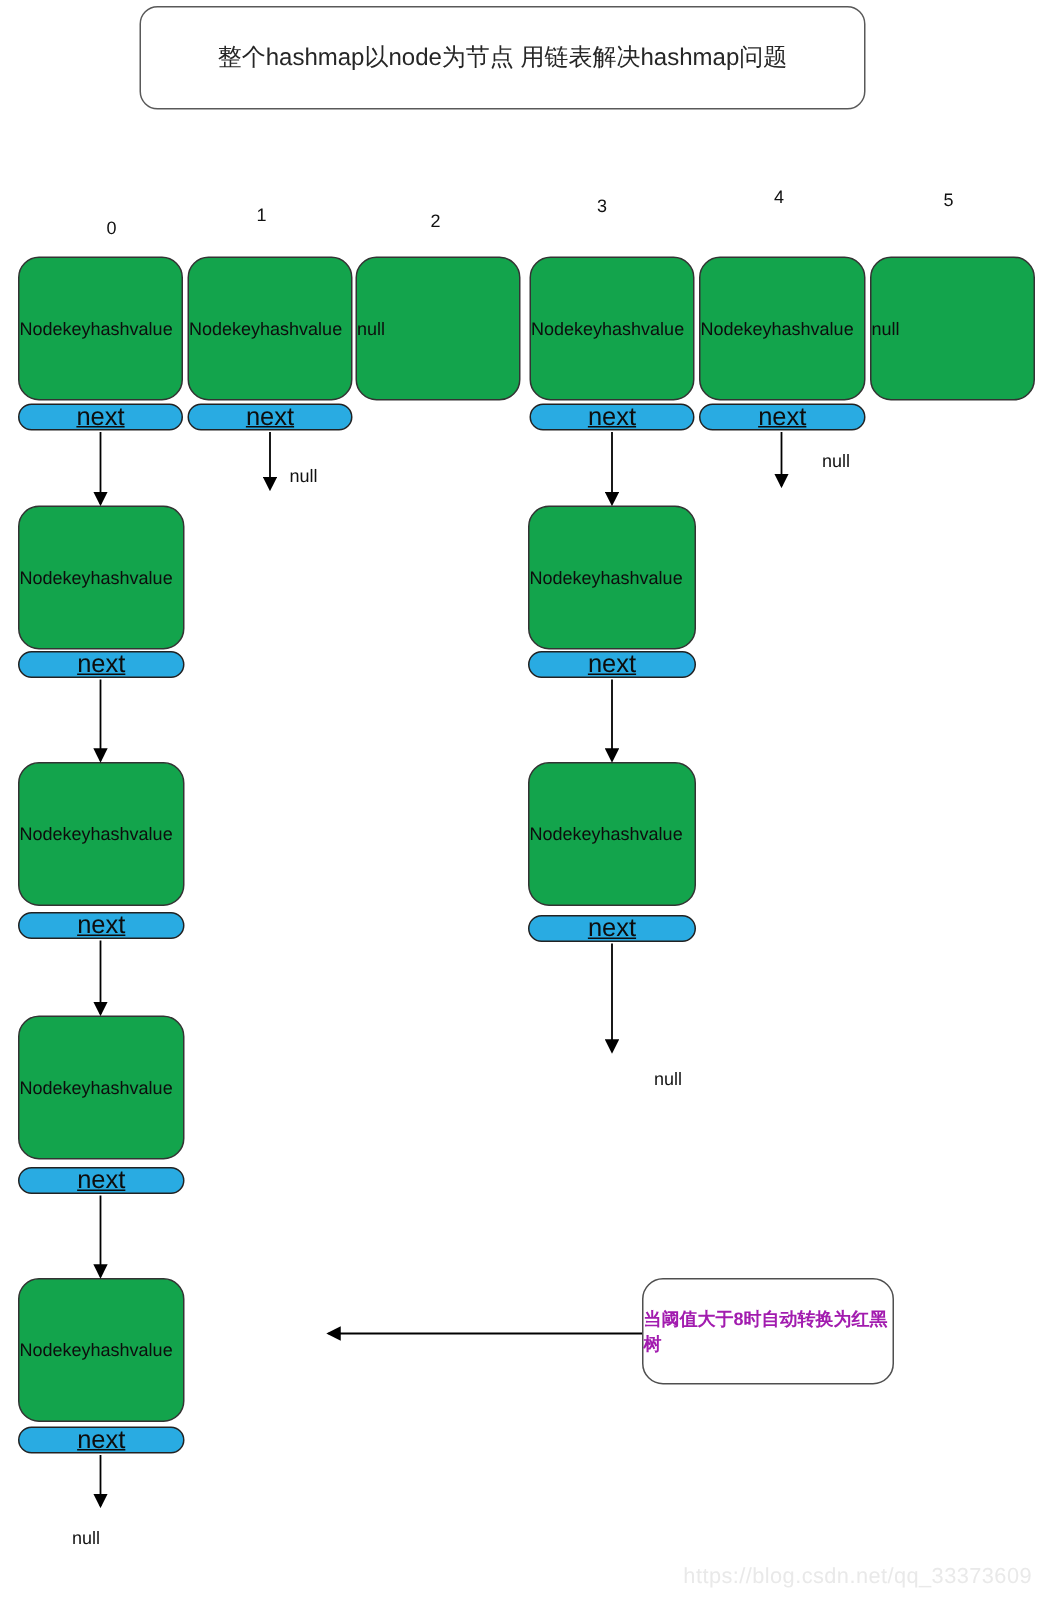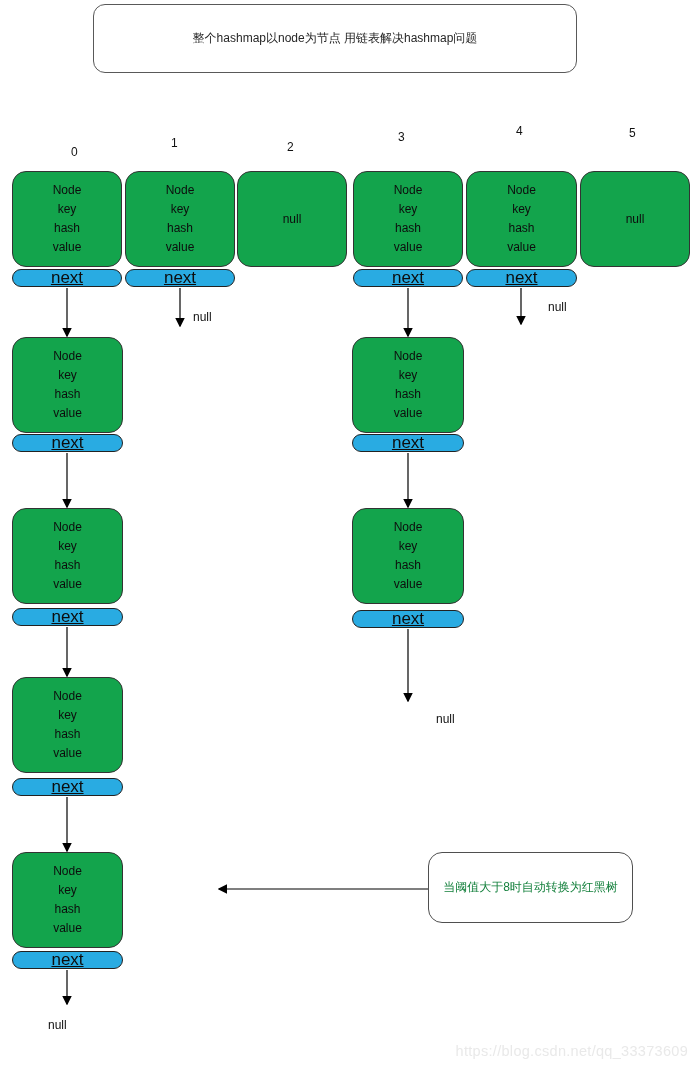--- a/index.html
+++ b/index.html
@@ -6,40 +6,40 @@
   .canvas{
     position:relative;width:695px;height:1066px;background:#ffffff;overflow:hidden;
     font-family:"Liberation Sans","DejaVu Sans",sans-serif;color:#1c1c1c;
     --green:#13a44c;--blue:#29abe2;
   }
   .abs{position:absolute;box-sizing:border-box;}
   .title-box{
     left:93px;top:4px;width:484px;height:69px;
     border:1px solid #595959;border-radius:12px;background:#ffffff;
     display:flex;align-items:center;justify-content:center;
-    font-size:12px;color:#262626;
+    font-size:16px;color:#262626;
   }
   .idx{font-size:12px;color:#111;}
   .node{
     background:var(--green);border:1.5px solid #333;border-radius:14px;
-    display:flex;flex-direction:column;align-items:center;justify-content:center;
+    display:flex;flex-direction:row;align-items:center;justify-content:flex-start;
     font-size:12px;line-height:19px;color:#0d0d0d;text-align:center;
   }
   .pill{
     background:var(--blue);border:1.5px solid #222;border-radius:10px;
     display:flex;align-items:center;justify-content:center;
     font-size:17px;color:#0d0d0d;
   }
   .pill span{text-decoration:underline;}
   .nulltext{font-size:12px;color:#111;}
   .annot-box{
-    left:428px;top:852px;width:205px;height:71px;
+    left:428px;top:852px;width:168px;height:71px;
     border:1px solid #4f4f4f;border-radius:14px;background:#ffffff;
     display:flex;align-items:center;justify-content:center;
-    font-size:12px;color:#15803d;
+    font-size:12px;color:#a21caf;font-weight:bold;
   }
   .watermark{
     right:7px;bottom:7px;font-size:14.5px;color:#e9e9e9;letter-spacing:.3px;
   }
   svg.arrows{position:absolute;left:0;top:0;pointer-events:none;}
 </style>
 </head>
 <body>
 
 <div class="canvas" style="--green: #13a44c; --blue: #29abe2;">

